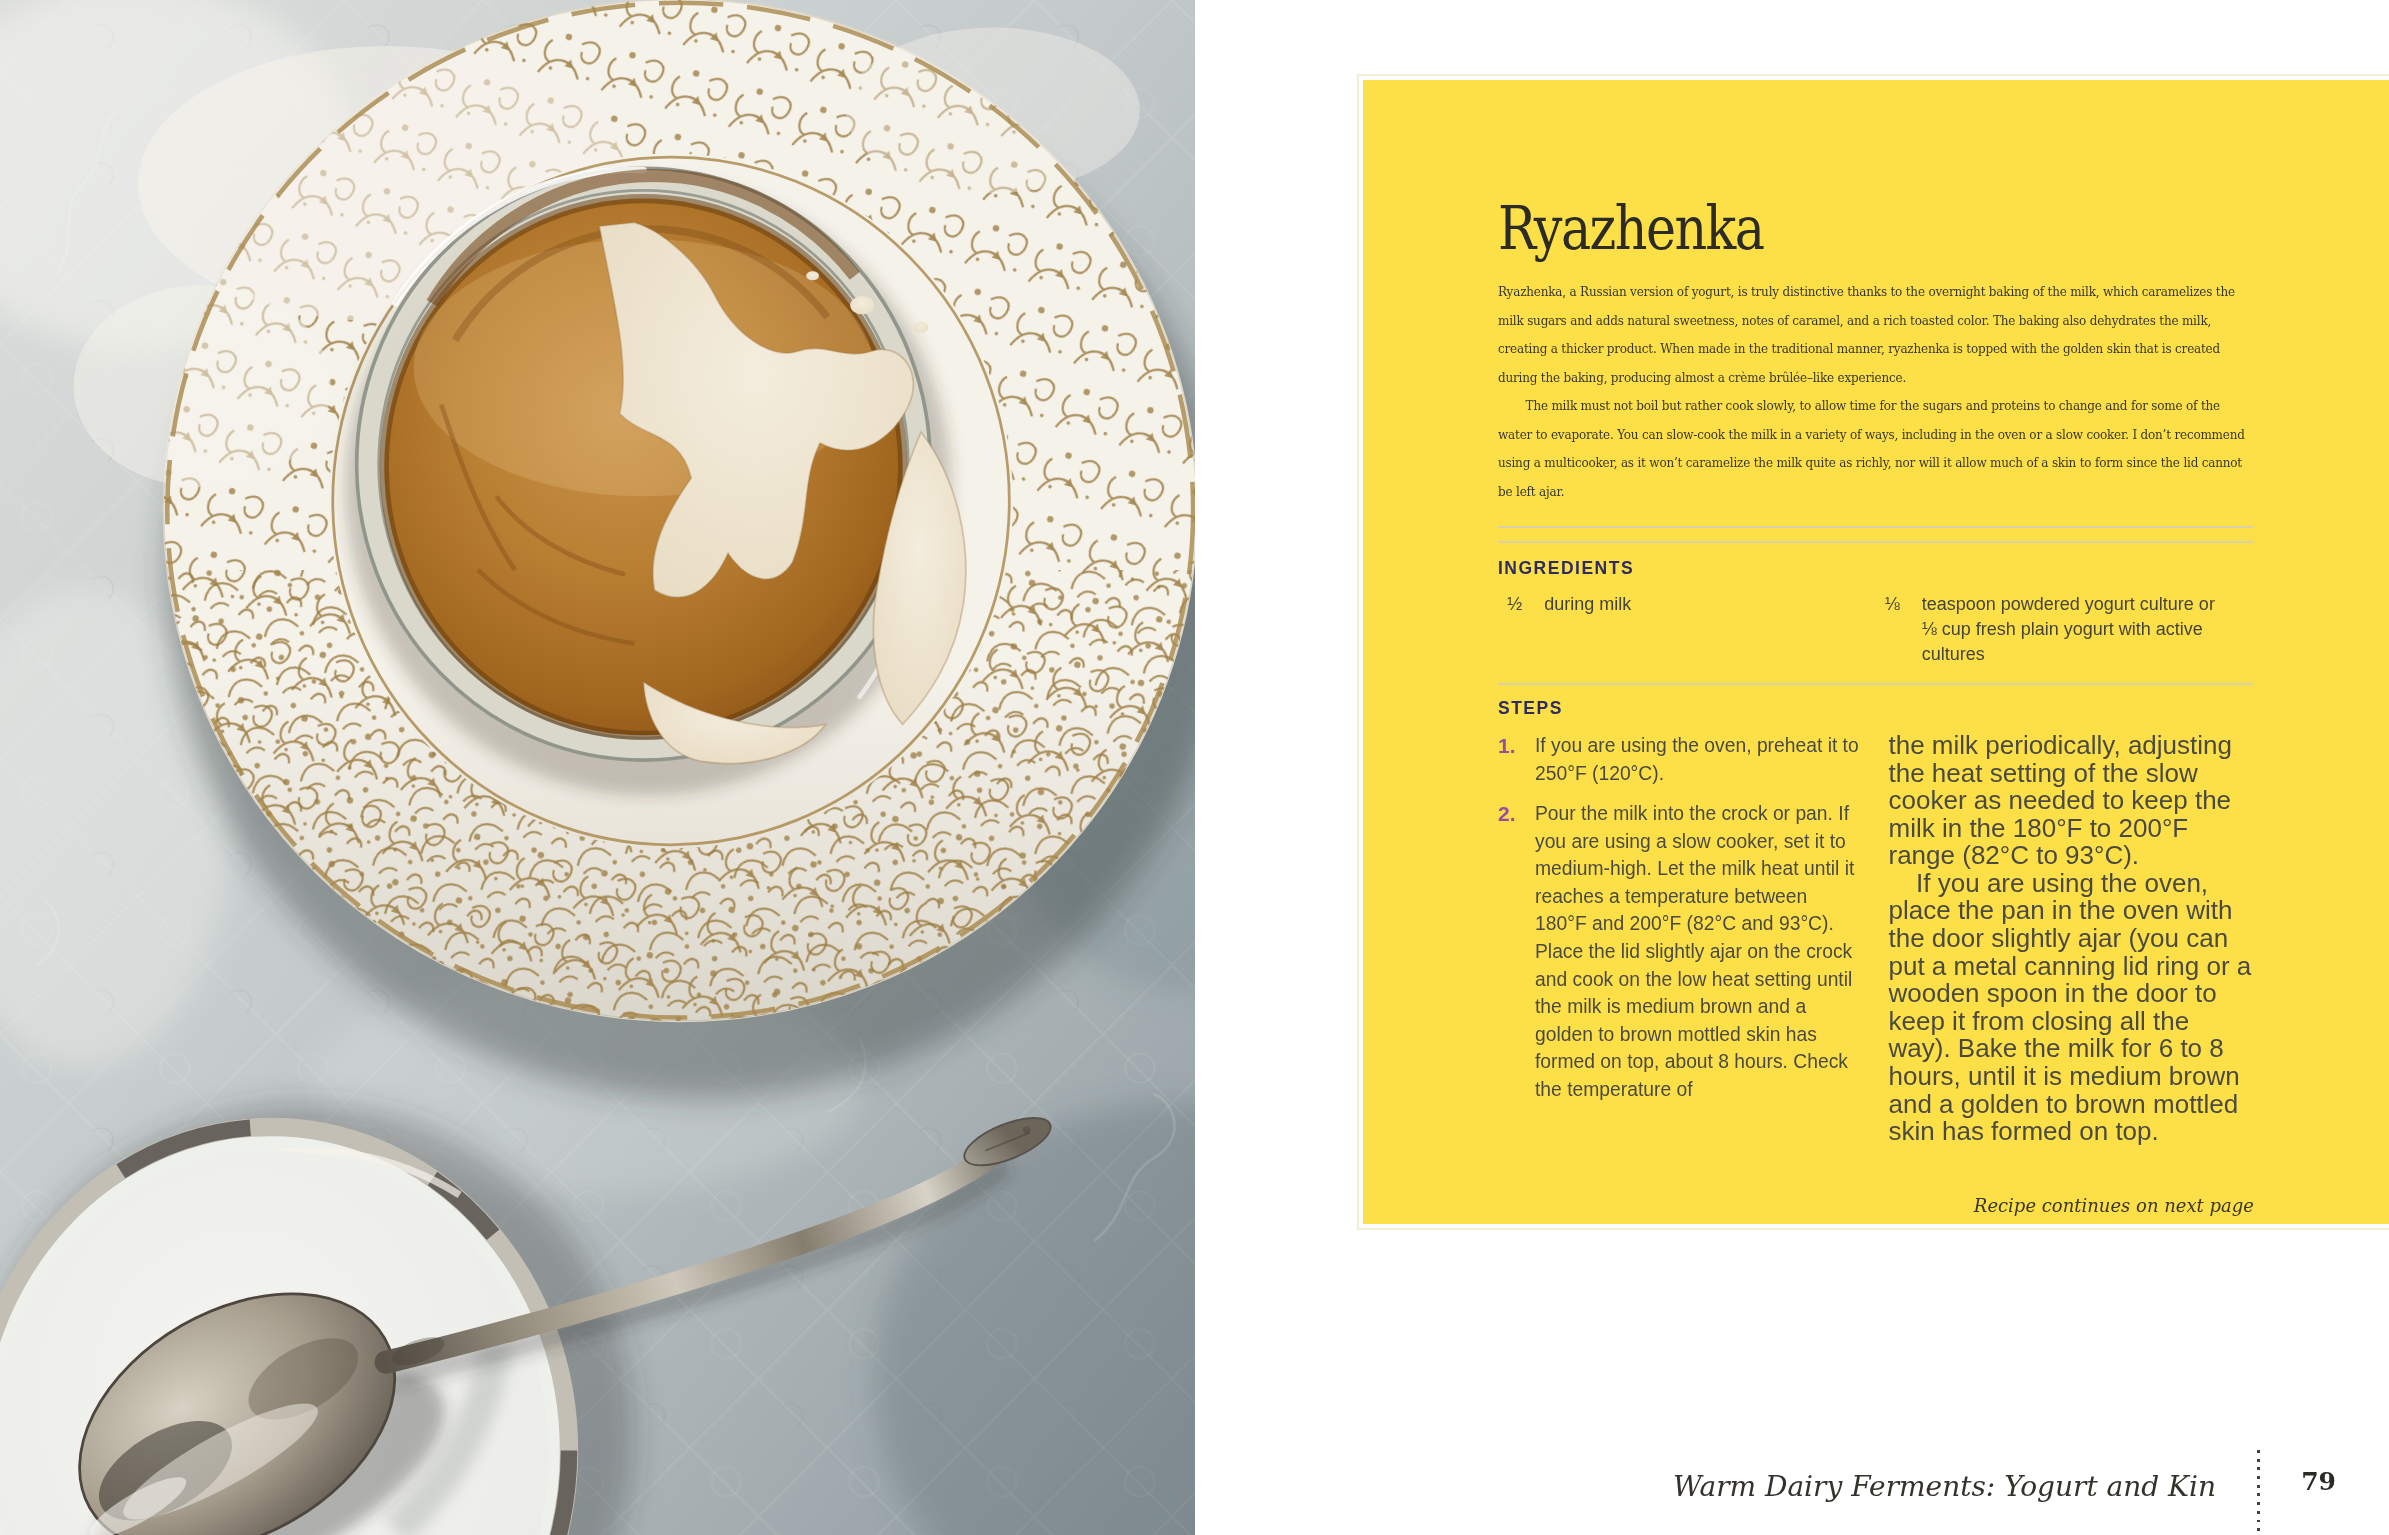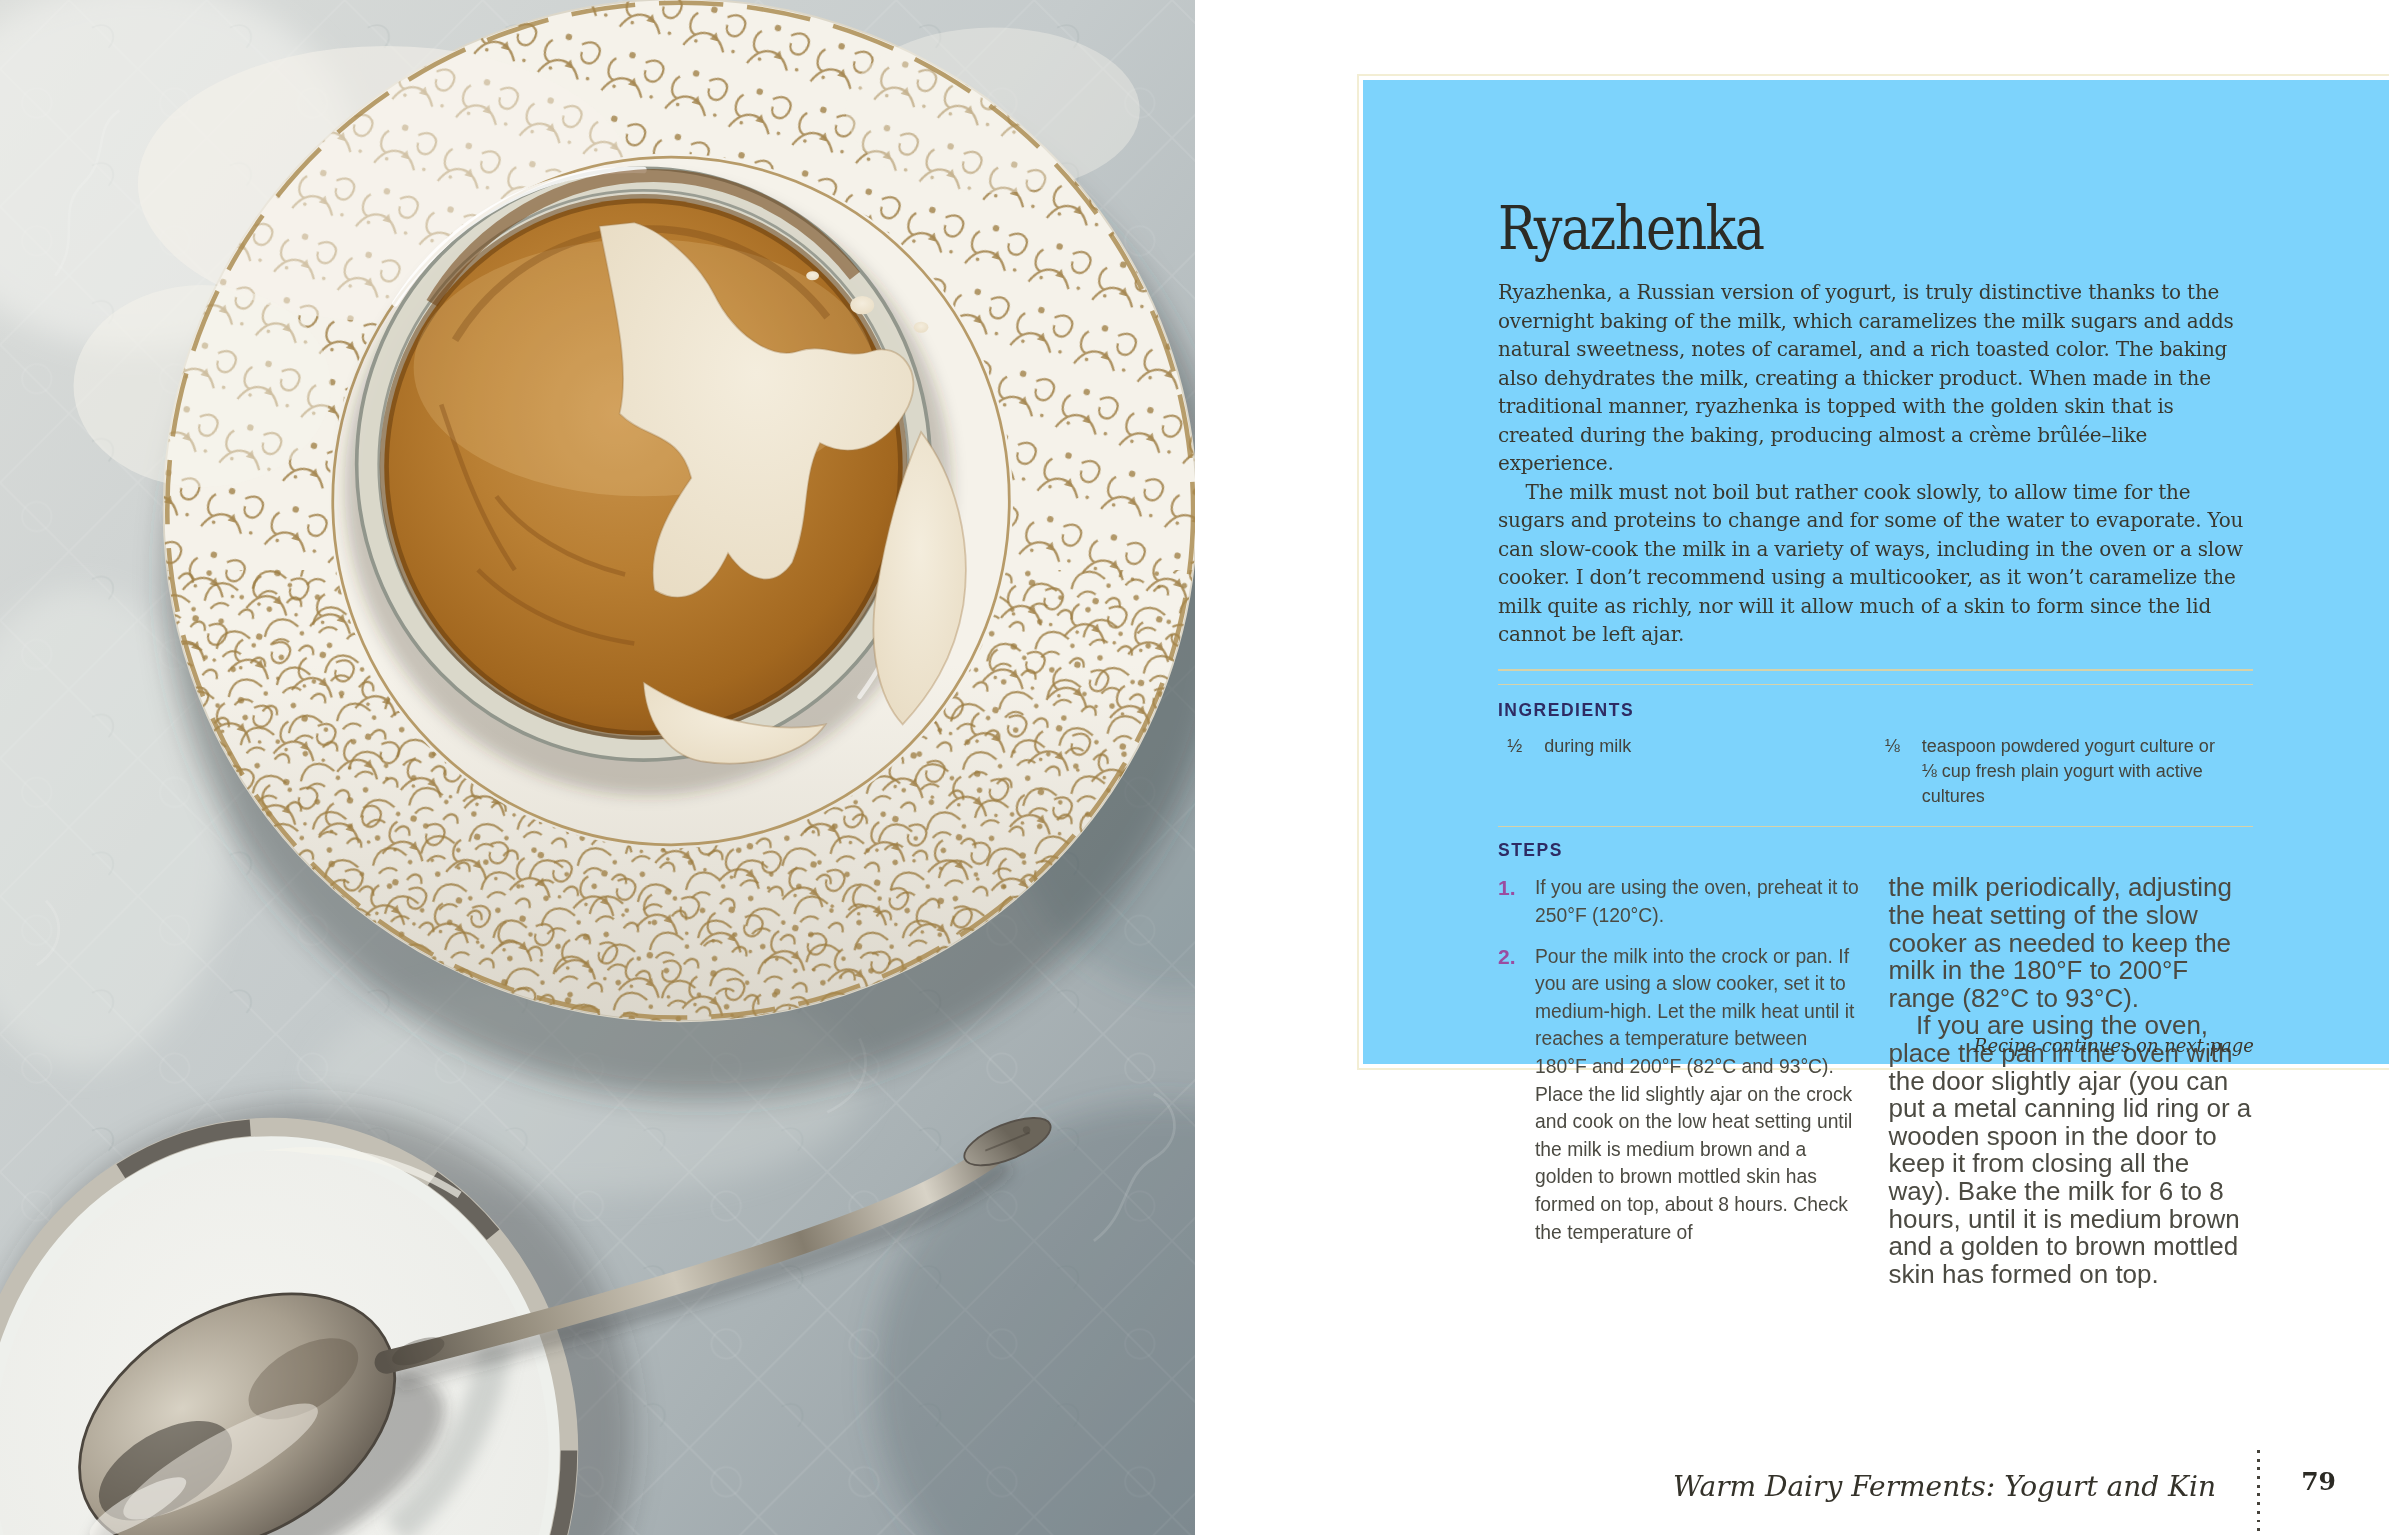--- a/index.html
+++ b/index.html
@@ -4,29 +4,29 @@
 <style>
   html,body{margin:0;padding:0;background:#ffffff;}
   .page{position:relative;width:2389px;height:1536px;background:#ffffff;overflow:hidden;
         font-family:"Liberation Sans","DejaVu Sans",sans-serif;}
 
   
   .photo{position:absolute;left:0;top:0;width:1195px;height:1536px;overflow:hidden;}
   .photo svg{display:block;}
 
   
-  .panel{position:absolute;left:1363px;top:80px;width:1027px;height:984px;
-         background:#7dd3fc;outline:2.8px solid #f3eed4;outline-offset:4.6px;text-decoration:underline;}
+  .panel{position:absolute;left:1363px;top:80px;width:1027px;height:1144px;
+         background:#fde047;outline:2.8px solid #f3eed4;outline-offset:4.6px;text-decoration:underline;}
   .content{position:absolute;left:135px;top:118px;width:755px;color:#3b3a31;}
 
   .title{font-family:"DejaVu Serif",serif;font-size:59px;line-height:1.05;color:#2c2b25;
          letter-spacing:-1.8px;transform:scaleX(.86);transform-origin:left center;
          margin:0 0 18.4px 0;font-weight:500;}
 
-  .intro p{font-family:"DejaVu Serif",serif;font-size:20px;line-height:28.5px;margin:0;
+  .intro p{font-family:"DejaVu Serif",serif;font-size:12px;line-height:28.5px;margin:0;
            letter-spacing:-0.2px;color:#39382f;}
   .intro p.indent{text-indent:27.6px;}
 
   .rule{height:1.8px;background:#d8d2a9;border:0;margin:20px 0 13px 0;}
   .rule.tight{margin:13px 0 14.7px 0;}
 
   .yield{font-size:18.4px;font-weight:bold;color:#a0568a;letter-spacing:0.4px;line-height:24px;}
 
   .sec-head{font-size:17.5px;font-weight:bold;color:#2e2b63;letter-spacing:1.5px;margin:0 0 13px 0;}
 

